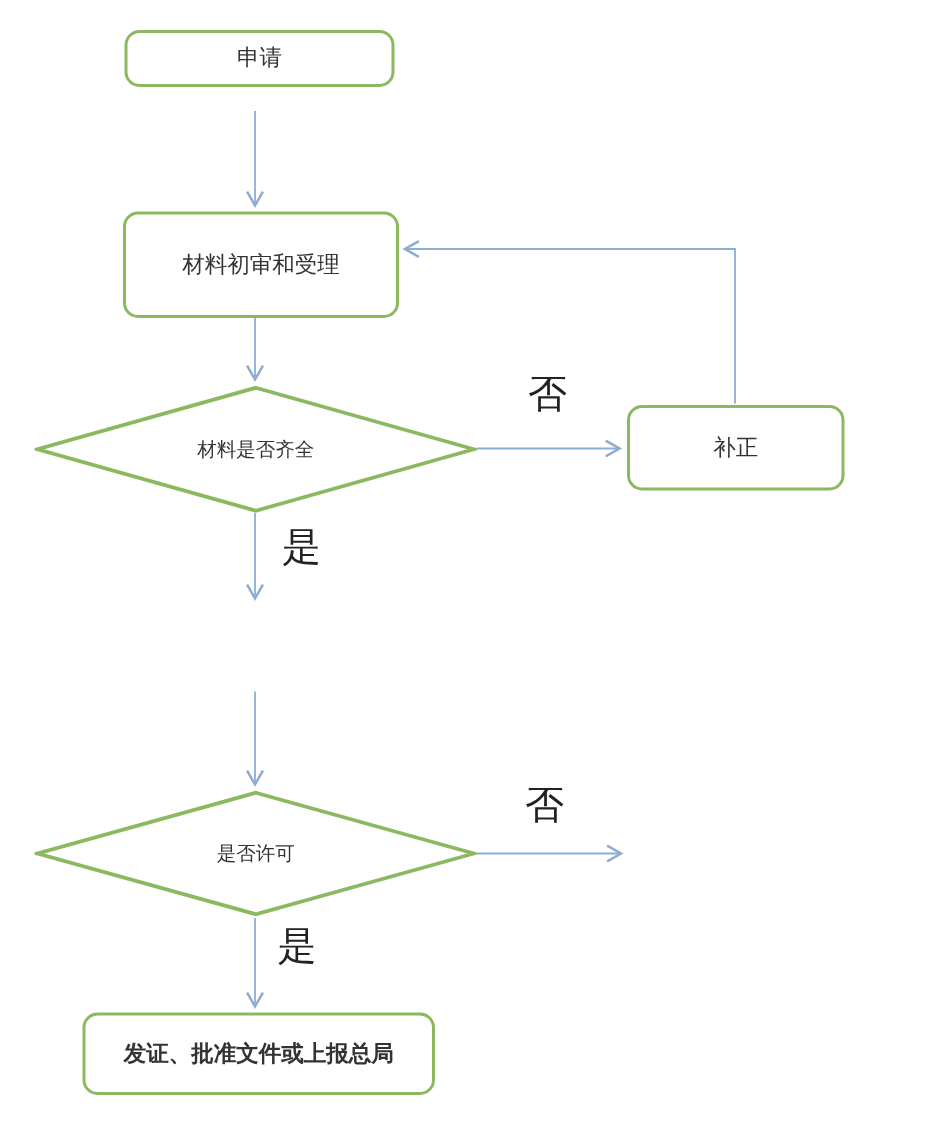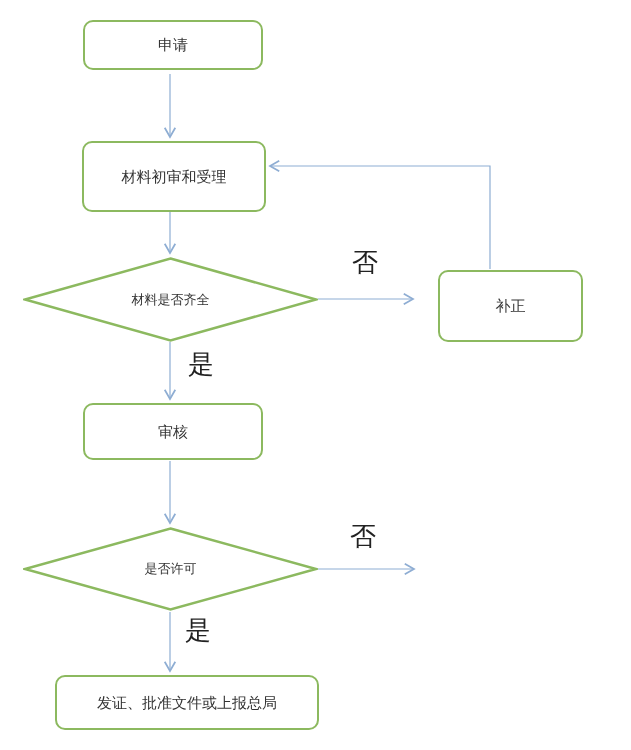--- a/index.html
+++ b/index.html
@@ -59,30 +59,29 @@
       <path d="M170,196 L170,253" marker-end="url(#arrow)"></path>
       <path d="M318,299 L413,299" marker-end="url(#arrow)"></path>
       <path d="M490,269 L490,166 L270,166" marker-end="url(#arrow)"></path>
       <path d="M170,342 L170,399" marker-end="url(#arrow)"></path>
       <path d="M170,461 L170,523" marker-end="url(#arrow)"></path>
       <path d="M318,569 L414,569" marker-end="url(#arrow)"></path>
       <path d="M170,612 L170,671" marker-end="url(#arrow)"></path>
     </g>
   </svg>
 
-  <div class="node" style="left:83px;  top:20px;  width:180px; height:50px;">申请</div>
+  <div class="node" style="left:83px;  top:20px;  width:180px; height:38px;">申请</div>
 
   <div class="node" style="left:82px;  top:141px; width:184px; height:71px;">材料初审和受理</div>
 
-  <div class="node" style="left:418px; top:270px; width:145px; height:72px;margin-left:20px;">补正</div>
-
-  <div class="node" style="left:83px;  top:403px; width:180px; height:57px;">审核</div>
+  <div class="node" style="left:418px; top:270px; width:145px; height:57px;">补正</div>
 
 
-  <div class="node" style="left:55px;  top:675px; width:264px; height:55px;">发证、批准文件或上报总局</div>
+
+  <div class="node" style="left:55px;  top:675px; width:235px; height:55px;font-weight:bold;">发证、批准文件或上报总局</div>
 
   <div class="diamond" style="left:23px; top:257px; width:295px; height:85px;">
     <svg viewBox="0 0 295 85" preserveAspectRatio="none">
       <polygon points="147.5,1.5 293,42.5 147.5,83.5 2,42.5" fill="#ffffff" stroke="#8cb95f" stroke-width="2.5"></polygon>
     </svg>
     <span class="dtext">材料是否齐全</span>
   </div>
 
   <div class="diamond" style="left:23px; top:527px; width:295px; height:84px;">
     <svg viewBox="0 0 295 84" preserveAspectRatio="none">

